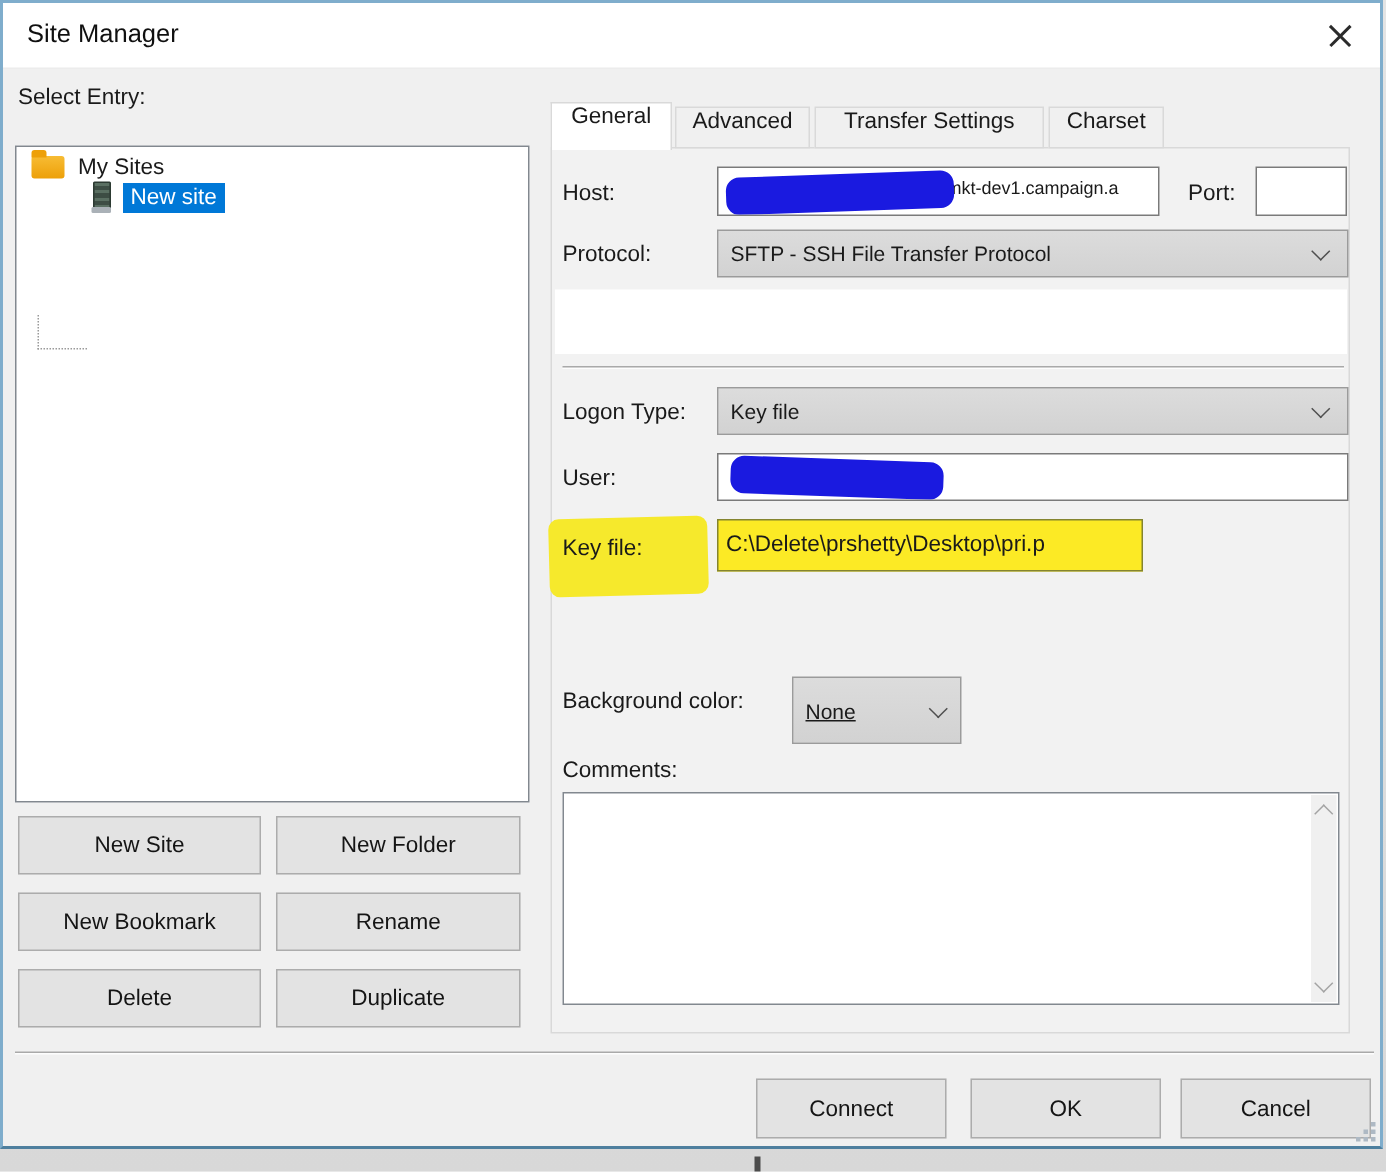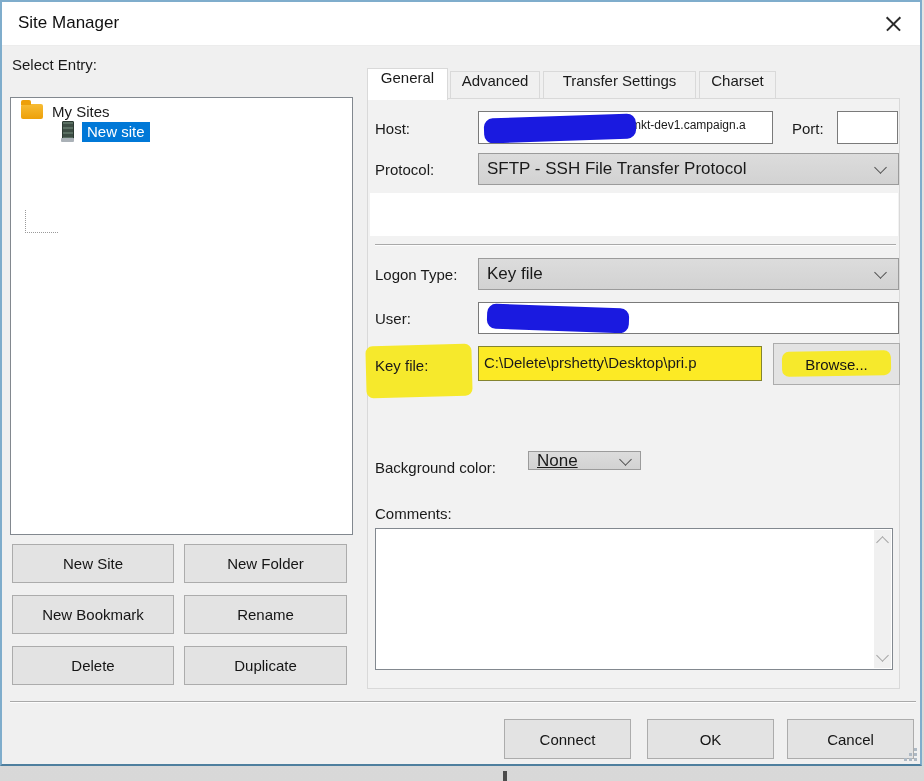--- a/index.html
+++ b/index.html
@@ -37,21 +37,21 @@
   
   .wbtn{background:#e3e3e3;border:1px solid #acacac;display:flex;align-items:center;justify-content:center;
         font-size:15px;color:#151515;cursor:pointer;}
   
   .tab{position:absolute;height:28px;top:69px;background:#f0f0f0;border:1px solid #d9d9d9;display:flex;align-items:flex-start;
        justify-content:center;font-size:15px;cursor:pointer;box-sizing:border-box;z-index:2;}
   .tab.active{top:66px;height:32px;background:#fff;border-bottom:none;z-index:4;}
   .tab-panel{left:365px;top:96px;width:533px;height:591px;background:#f2f2f2;border:1px solid #d9d9d9;z-index:1;}
   
   .tinput{background:#fff;border:1px solid #7a7a7a;font-size:15px;overflow:hidden;}
-  .combo{background:linear-gradient(#dcdcdc,#d2d2d2);border:1px solid #9b9b9b;font-size:17px;display:flex;align-items:center;
+  .combo{background:linear-gradient(#dcdcdc,#d2d2d2);border:1px solid #9b9b9b;font-size:14px;display:flex;align-items:center;
          padding-left:8px;cursor:pointer;}
   .chev{position:absolute;right:13px;top:50%;width:8px;height:8px;margin-top:-6px;
         border-right:1.6px solid #4f4f4f;border-bottom:1.6px solid #4f4f4f;transform:rotate(45deg);}
   .scribble{background:#1a1ae0;border-radius:9px;}
   .hl{background:#f6e92c;border-radius:7px;}
   .divline{background:#a9a9a9;box-shadow:0 1px 0 #fdfdfd;}
   
   .sbar{position:absolute;top:1px;right:1px;bottom:1px;width:17px;background:#f0f0f0;}
   .schev{position:absolute;left:4px;width:8px;height:8px;border-right:1.6px solid #a3a3a3;border-bottom:1.6px solid #a3a3a3;}
   .schev.up{top:8px;transform:rotate(-135deg);}
@@ -149,27 +149,23 @@
     <div class="abs tinput" style="left:110px;top:203px;width:421px;height:32px;">
       <span></span>
       <div class="abs scribble" style="left:8px;top:3px;width:142px;height:25px;transform:rotate(2deg);"></div>
     </div>
 
     <div class="abs hl" style="left:-2px;top:246px;width:106px;height:52px;transform:rotate(-1.5deg);"></div>
     <span class="abs lbl" style="left:7px;top:258px;">Key file:</span>
     <div class="abs tinput" style="left:110px;top:247px;width:284px;height:35px;background:#fcea25;border-color:#84842f;">
       <span class="abs" style="left:5px;top:7px;font-size:15px;white-space:nowrap;">C:\Delete\prshetty\Desktop\pri.p</span>
     </div>
-    <div class="abs wbtn" style="left:405px;top:244px;width:127px;height:42px;">
-      <div class="abs hl" style="left:8px;top:7px;right:8px;bottom:8px;transform:rotate(-1deg);"></div>
-      <span style="position:relative;z-index:2;">Browse...</span>
-    </div>
 
     <span class="abs lbl" style="left:7px;top:360px;">Background color:</span>
-    <div class="abs combo" style="left:160px;top:352px;width:113px;height:19px;text-decoration:underline;">
+    <div class="abs combo" style="left:160px;top:352px;width:113px;height:45px;text-decoration:underline;">
       <span>None</span>
       <span class="chev" style="right:10px;"></span>
     </div>
 
     <span class="abs lbl" style="left:7px;top:406px;">Comments:</span>
     <div class="abs tinput" style="left:7px;top:429px;width:518px;height:142px;border-color:#82888f;">
       <span></span>
       <div class="sbar">
         <span class="schev up"></span>
         <span class="schev dn"></span>

